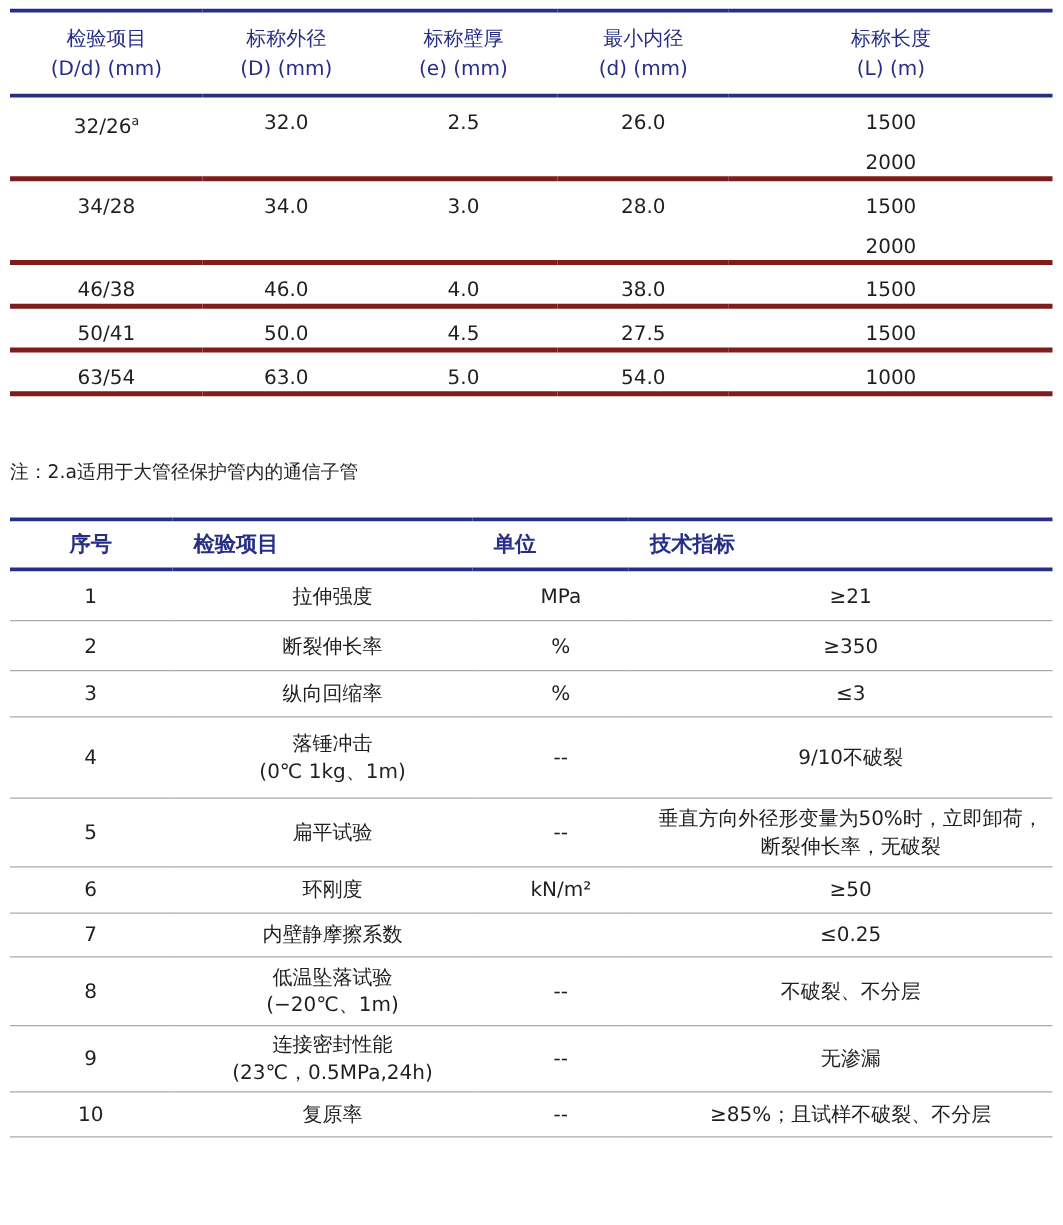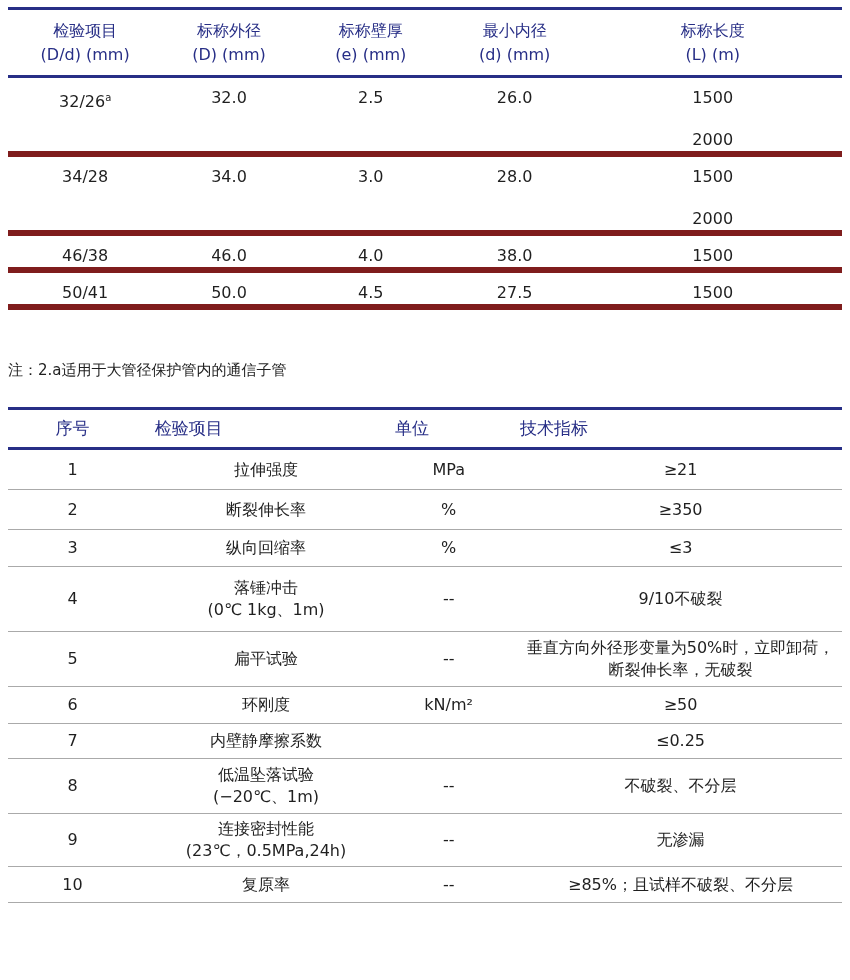--- a/index.html
+++ b/index.html
@@ -15,42 +15,42 @@
 
   
   table { width: 100%; border-collapse: collapse; table-layout: fixed; }
   .t1 { margin-top: 7px; }
   .t1 thead tr { border-top: 3px solid #272e86; border-bottom: 3px solid #272e86; }
   .t1 th {
     color: #272e86; font-weight: 500; font-size: 16px;
     text-align: center; vertical-align: middle;
     padding: 9px 0 8px 0; line-height: 24px;
   }
-  .t1 tbody tr { border-bottom: 6px solid #7f1d1d; }
+  .t1 tbody tr { border-bottom: 4px solid #7f1d1d; }
   .t1 td {
     font-size: 16px; text-align: center; vertical-align: top;
     padding-top: 9px; line-height: 21px;
   }
-  .t1 .len2 { margin-top: 21px; }
+  .t1 .len2 { margin-top: 11px; }
   sup.spec-sup { font-size: 10px; }
 
   
   .notes {
     margin: 47px 0 0 0;
     display: flex; align-items: flex-start;
     font-size: 15px; line-height: 27px; color: #1f1f1f;
   }
   .note-prefix { flex: 0 0 auto; }
   .note-lines { flex: 1; }
 
   
   .t2 { margin-top: 23px; }
   .t2 thead tr { border-top: 3px solid #272e86; border-bottom: 3px solid #272e86; height: 40px; }
   .t2 th {
-    color: #272e86; font-weight: 400; font-size: 17px;
+    color: #272e86; font-weight: 700; font-size: 17px;
     vertical-align: middle; text-align: left; padding-left: 2%;
   }
   .t2 th.c-no { text-align: center; padding-left: 0; }
   .t2 tbody tr { border-bottom: 1px solid #aaaaaa; }
   .t2 td {
     font-size: 16px; vertical-align: middle; line-height: 22px;
     text-align: center; padding-left: 2%;
   }
   .t2 td.c-no { text-align: center; padding-left: 0; }
 </style>
@@ -121,20 +121,29 @@
             <div>1500</div>
           </td>
       </tr>
       <tr style="height:30px">
         <td><span>50/41</span></td>
         <td>50.0</td>
         <td>4.5</td>
         <td>27.5</td>
         <td>
             <div>1500</div>
+          </td>
+      </tr>
+      <tr style="height:32px">
+        <td><span>63/54</span></td>
+        <td>63.0</td>
+        <td>5.0</td>
+        <td>54.0</td>
+        <td>
+            <div>1000</div>
           </td>
       </tr>
     </tbody>
   </table>
 
   <div class="notes">
     <span class="note-prefix">注：</span>
     <div class="note-lines">
       <div>2.a适用于大管径保护管内的通信子管</div>
     </div>

